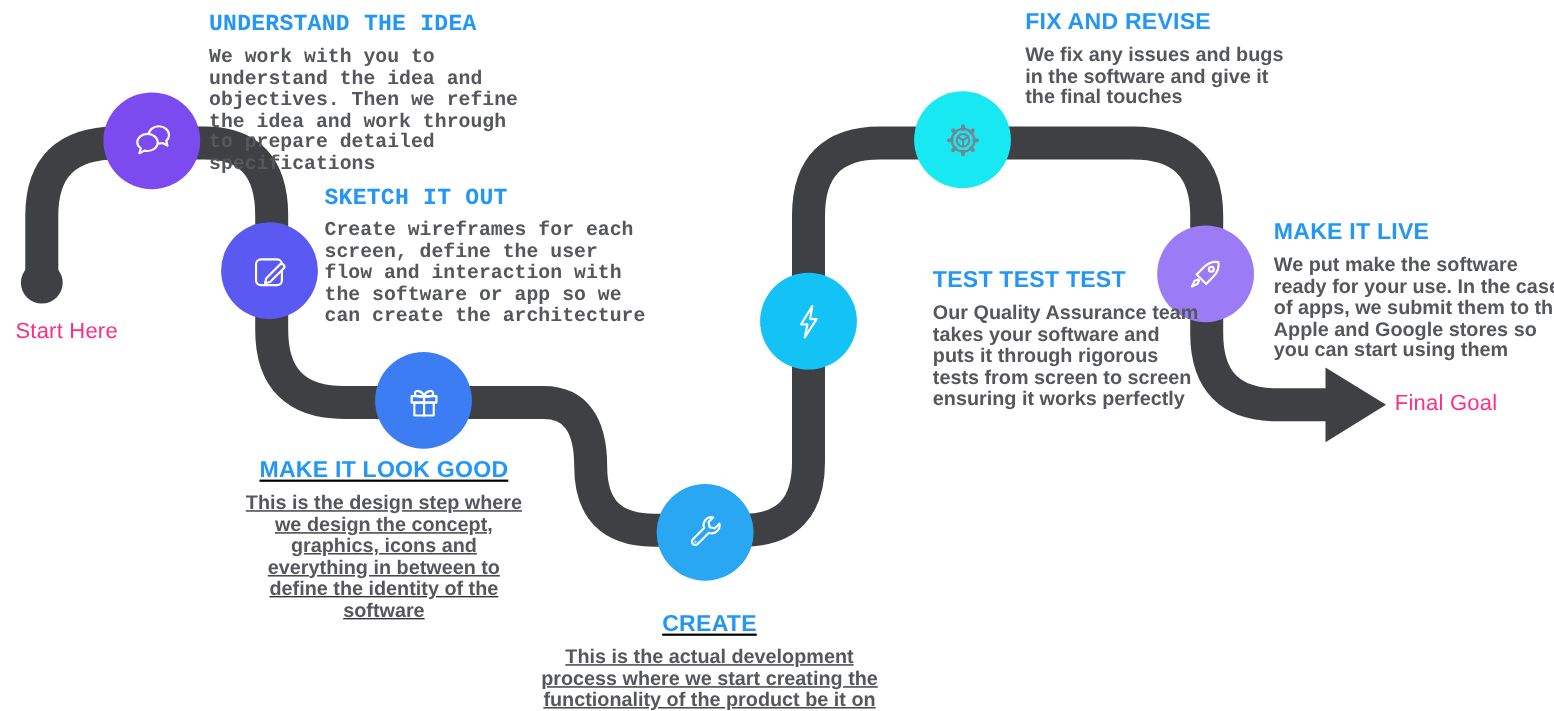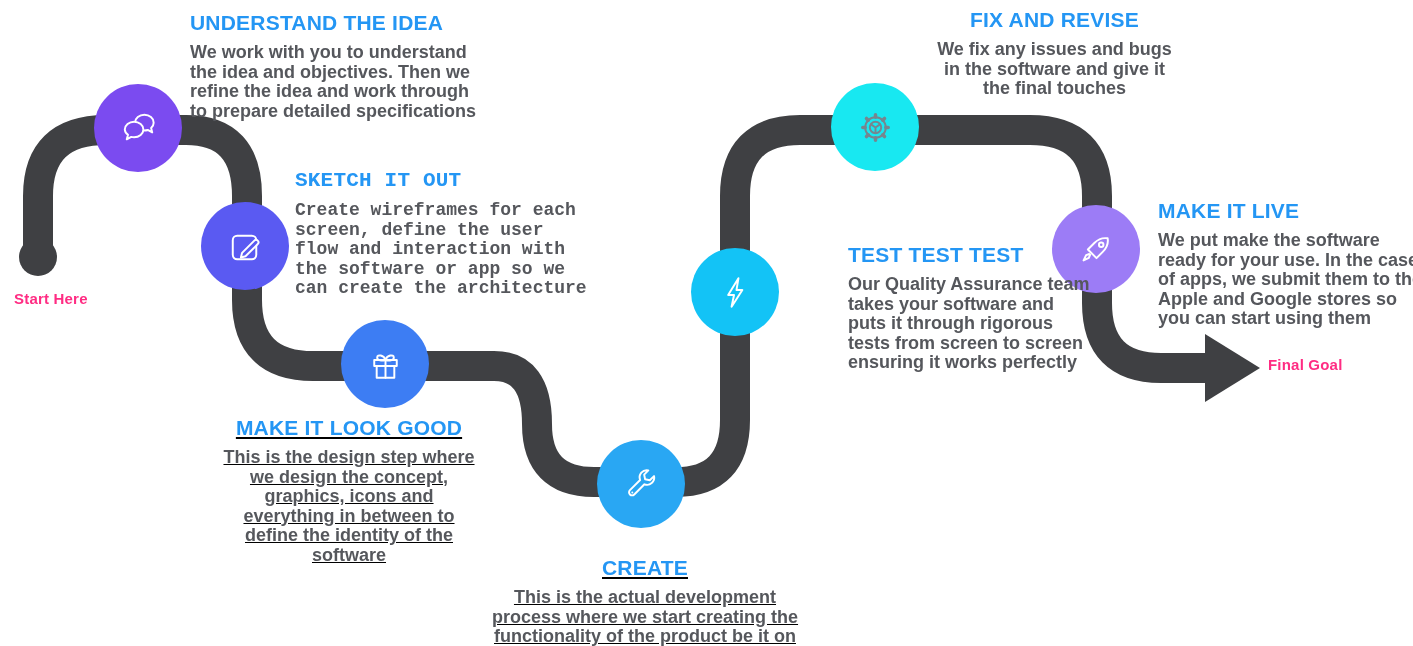--- a/index.html
+++ b/index.html
@@ -20,30 +20,30 @@
   .step-text h2{
     margin:0 0 8px 0;font-size:21px;line-height:24px;font-weight:bold;
     color:var(--title-color,#2496F4);letter-spacing:.2px;
   }
   .step-text p{
     margin:0;font-size:18px;line-height:19.5px;font-weight:bold;
     color:var(--body-color,#55575C);
   }
   .center{text-align:center;text-decoration:underline;}
   .marker{
-    position:absolute;z-index:3;font-size:15px;font-weight:bold;
+    position:absolute;z-index:3;font-size:20px;font-weight:normal;
     color:var(--accent-pink,#FF2C83);letter-spacing:.2px;
   }
   
-  .s1{left:190px;top:11px;width:296px;}
+  .s1{left:190px;top:11px;width:296px;font-family:Liberation Mono, monospace;}
   .s2{left:295px;top:169px;width:292px;font-family:Liberation Mono, monospace;}
   .s3{left:219px;top:416px;width:260px;}
   .s4{left:482px;top:536px;width:326px;margin-top:20px;}
   .s5{left:812px;top:243px;width:242px;margin-left:36px;}
-  .s6{left:932px;top:8px;width:245px;text-align:center;}
+  .s6{left:932px;top:8px;width:245px;}
   .s7{left:1158px;top:199px;width:268px;}
   
   .n1{left:94px;top:84px;}
   .n2{left:201px;top:202px;}
   .n3{left:341px;top:320px;}
   .n4{left:597px;top:440px;}
   .n5{left:691px;top:248px;}
   .n6{left:831px;top:83px;}
   .n7{left:1052px;top:205px;}
   .start-marker{left:14px;top:290px;}

